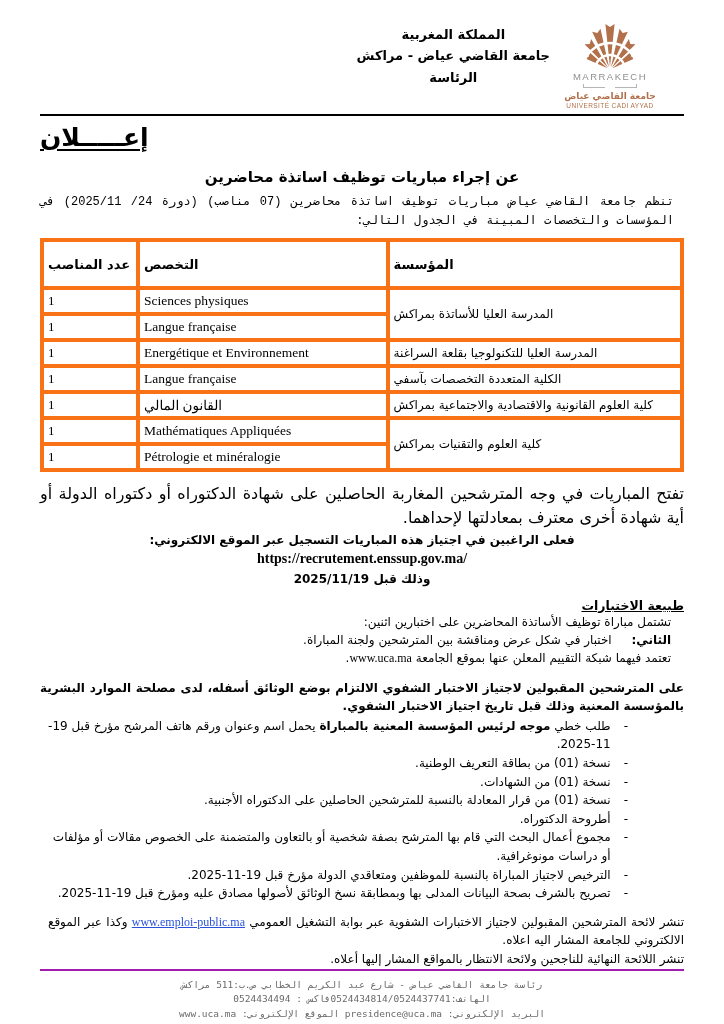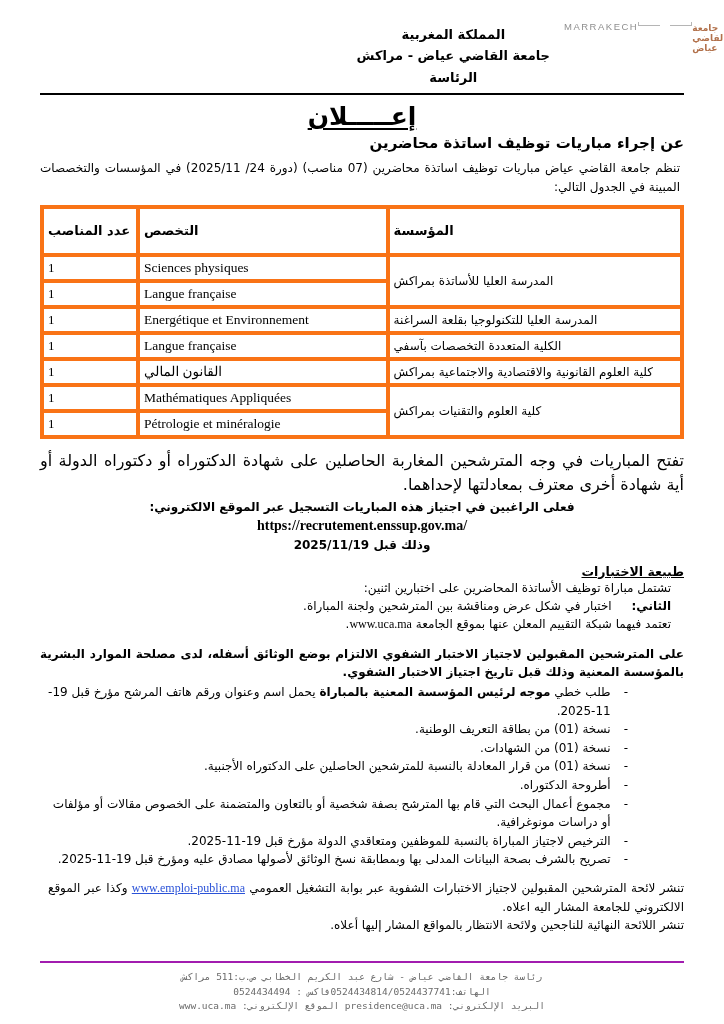--- a/index.html
+++ b/index.html
@@ -5,32 +5,32 @@
   html,body{margin:0;padding:0;background:#e8e8e8;}
   .page{
     position:relative;width:724px;height:1024px;margin:0 auto;background:#ffffff;
     box-sizing:border-box;padding:20px 40px 0 40px;
     display:flex;flex-direction:column;direction:rtl;
     font-family:"DejaVu Sans",sans-serif;color:#000;
   }
   
   .hdr{display:flex;align-items:flex-start;gap:14px;padding-right:28px;}
   .hdr-text{text-align:center;font-weight:bold;font-size:13px;line-height:1.65;margin-top:4px;}
-  .logo{width:92px;display:flex;flex-direction:row;align-items:flex-start;direction:ltr;}
+  .logo{width:92px;display:flex;flex-direction:column;align-items:center;direction:ltr;}
   .logo-city{font-family:"Liberation Sans",sans-serif;font-size:9.5px;letter-spacing:1.5px;color:#8f8f8f;margin-top:1px;}
   .logo-brk{display:flex;gap:10px;margin-top:2px;}
   .logo-brk span{width:21px;height:3px;border-bottom:1px solid #b5b5b5;}
   .logo-brk span:first-child{border-left:1px solid #b5b5b5;}
   .logo-brk span:last-child{border-right:1px solid #b5b5b5;}
   .logo-ar{font-size:9px;font-weight:bold;color:#b2714b;margin-top:3px;}
   .logo-fr{font-family:"Liberation Sans",sans-serif;font-size:6.5px;letter-spacing:.4px;color:#b2714b;margin-top:1px;white-space:nowrap;}
   .divider{border-top:2px solid #000;margin-top:5px;}
   
-  .title{text-align:center;font-size:25px;font-weight:bold;text-decoration:underline;text-decoration-thickness:2px;text-underline-offset:3px;margin-top:7px;}
-  .subtitle{font-size:15px;font-weight:bold;margin-top:3px;}
+  .title{text-align:left;font-size:25px;font-weight:bold;text-decoration:underline;text-decoration-thickness:2px;text-underline-offset:3px;margin-top:7px;}
+  .subtitle{text-align:center;font-size:15px;font-weight:bold;margin-top:16px;}
   .intro{font-size:12px;line-height:1.55;margin-top:7px;text-align:justify;}
   
   table.positions{width:100%;border-collapse:collapse;margin-top:8px;}
   .positions th,.positions td{border:4px solid #f97316;text-align:left;vertical-align:middle;padding:1px 4px;}
   .positions th{font-size:13px;font-weight:bold;height:42px;}
   .positions td{height:20px;font-size:12px;}
   td.spec{font-family:"Liberation Serif",serif;font-size:13.5px;}
   td.cnt{font-family:"Liberation Serif",serif;font-size:13px;}
   
   .open-para{font-size:16px;line-height:1.5;margin-top:10px;text-align:justify;}
@@ -86,21 +86,21 @@
       <div>المملكة المغربية</div>
       <div>جامعة القاضي عياض - مراكش</div>
       <div>الرئاسة</div>
     </div>
   </div>
 
   <div class="divider"></div>
 
   <div class="title">إعـــــلان</div>
   <div class="subtitle">عن إجراء مباريات توظيف اساتذة محاضرين</div>
-  <p class="intro" style="margin:7px 4px 0 0;">تنظم جامعة القاضي عياض مباريات توظيف اساتذة محاضرين (07 مناصب) (دورة 24/ 2025/11) في المؤسسات والتخصصات المبينة في الجدول التالي:</p>
+  <p class="intro" style="margin:7px 10px 0 0;font-family:Liberation Mono, monospace;">تنظم جامعة القاضي عياض مباريات توظيف اساتذة محاضرين (07 مناصب) (دورة 24/ 2025/11) في المؤسسات والتخصصات المبينة في الجدول التالي:</p>
 
   <table class="positions">
     <colgroup>
         <col style="width:46%">
         <col style="width:39%">
         <col style="width:15%">
       </colgroup>
     <thead>
       <tr>
         <th>المؤسسة</th>

